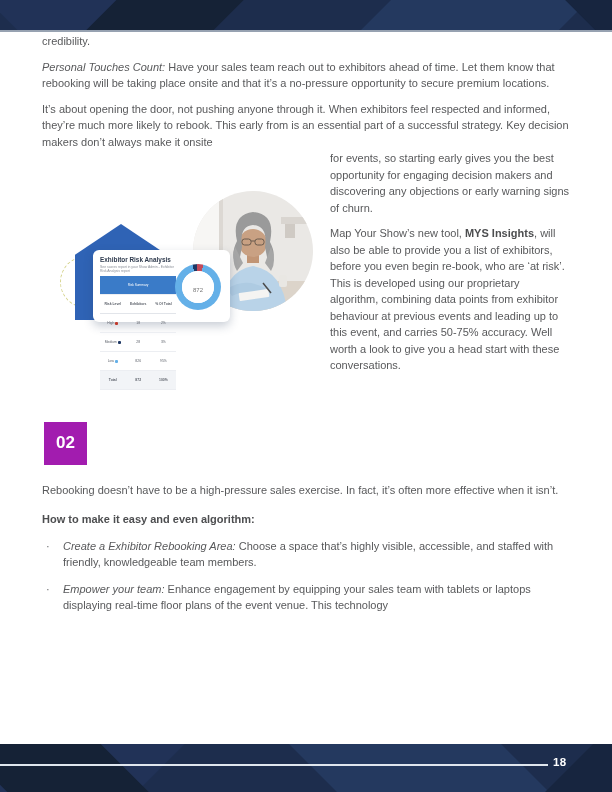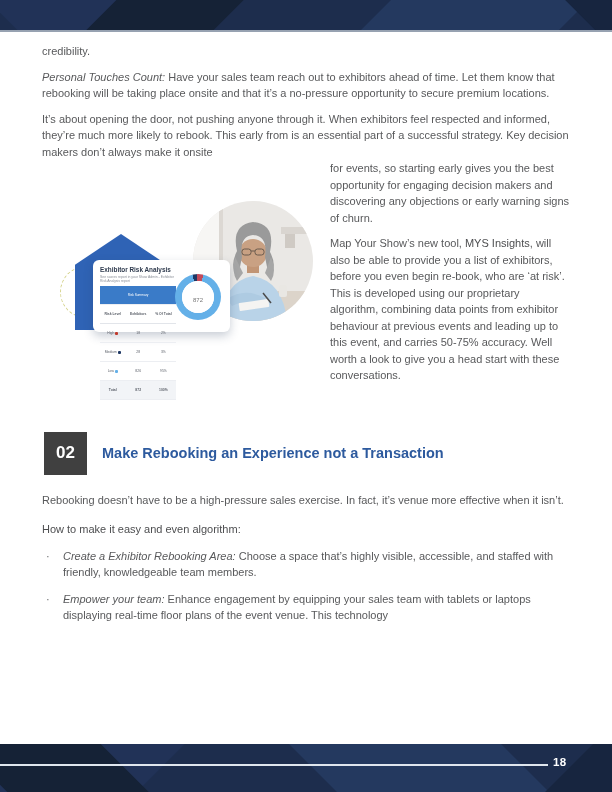--- a/index.html
+++ b/index.html
@@ -19,25 +19,25 @@
   .h1b{width:420px;height:120px;background:#17253f;transform:rotate(45deg);left:430px;top:-70px;}
   .h1c{width:300px;height:110px;background:#213257;transform:rotate(45deg);left:-90px;top:-60px;}
   .h1d{width:260px;height:90px;background:#152236;transform:rotate(-45deg);left:60px;top:-55px;}
   .f1a{width:420px;height:150px;background:#24395f;transform:rotate(45deg);left:240px;top:-20px;}
   .f1b{width:420px;height:130px;background:#17253f;transform:rotate(-45deg);left:420px;top:-10px;}
   .f1c{width:320px;height:120px;background:#213257;transform:rotate(-45deg);left:-120px;top:0px;}
   .f1d{width:260px;height:100px;background:#152236;transform:rotate(45deg);left:-40px;top:10px;}
   .footer-rule{position:absolute;top:20px;left:0;width:548px;height:1.5px;background:#dfe6ee;}
   .page-num{position:absolute;top:12px;left:553px;color:#ffffff;font-size:11.5px;font-weight:bold;letter-spacing:.3px;}
   
-  .content{position:absolute;top:30px;left:42px;width:528px;font-size:11px;line-height:16.5px;}
+  .content{position:absolute;top:20px;left:42px;width:528px;font-size:11px;line-height:16.5px;}
   p{margin:0 0 9px 0;}
   .first{margin-top:13px;}
   .lead-italic{font-style:italic;}
-  .bold{font-weight:normal;color:#4d4e50;}
+  .bold{font-weight:bold;color:#4d4e50;}
   
   .wrapzone{margin:0 0 9px 0;}
   .wrapzone p{margin:0 0 9px 0;}
   .figure{float:left;width:288px;height:219px;position:relative;}
   .dashed-circle{position:absolute;left:18px;top:106px;width:50px;height:50px;border-radius:50%;
     border:1.5px dashed #d6d48e;}
   .pentagon{position:absolute;left:33px;top:74px;width:92px;height:96px;background:#2f63b5;
     clip-path:polygon(50% 0,100% 32%,100% 100%,0 100%,0 32%);}
   .card{position:absolute;left:51px;top:100px;width:137px;height:72px;background:#ffffff;border-radius:6px;
     box-shadow:0 4px 10px rgba(40,60,90,.25);padding:6px 7px;box-sizing:border-box;}
@@ -49,21 +49,21 @@
   .mini-table td{text-align:center;padding:.8px 0;border-bottom:.4px solid #eceef2;}
   .mini-table .total td{background:#f2f4f7;font-weight:bold;}
   .dot{display:inline-block;width:3px;height:3px;border-radius:1px;vertical-align:middle;}
   .donut{position:absolute;right:9px;top:14px;width:46px;height:46px;border-radius:50%;
     background:conic-gradient(from -14deg,#1f3864 0 3.2%,#c34a5a 3.2% 7.5%,#64b0e8 7.5% 100%);}
   .donut::after{content:"";position:absolute;left:7px;top:7px;width:32px;height:32px;border-radius:50%;background:#fff;}
   .donut-val{position:absolute;left:0;top:18px;width:100%;text-align:center;font-size:6px;color:#777;z-index:2;}
   .photo{position:absolute;left:151px;top:41px;width:120px;height:120px;border-radius:50%;overflow:hidden;}
   
   .section-head{display:flex;align-items:center;margin:39px 0 0 2px;}
-  .sec-num{width:43px;height:43px;background:#404040;color:#fff;font-size:17px;font-weight:bold;
+  .sec-num{width:43px;height:43px;background:#a21caf;color:#fff;font-size:17px;font-weight:bold;
     display:flex;align-items:center;justify-content:center;flex:0 0 auto;}
   .sec-title{margin-left:15px;color:#2d5a9e;font-size:14.5px;font-weight:bold;}
   .sec-intro{margin-top:17px;}
   .list-head{margin:13px 0 10px 0;}
   ul.blist{list-style:none;margin:0;padding:0;}
   ul.blist li{position:relative;padding-left:21px;margin-bottom:10px;}
   ul.blist li .marker{position:absolute;left:4px;top:0;color:#6a6b6d;}
 </style>
 </head>
 <body>
@@ -158,24 +158,23 @@
 
     <p style="margin-top:0;">for events, so starting early gives you the best opportunity for engaging decision makers and discovering any objections or early warning signs of churn.</p>
 
     <p><span>Map Your Show’s new tool, </span><span class="bold">MYS Insights</span><span>, will also be able to provide you a list of exhibitors, before you even begin re-book, who are ‘at risk’. This is developed using our proprietary algorithm, combining data points from exhibitor behaviour at previous events and leading up to this event, and carries 50-75% accuracy. Well worth a look to give you a head start with these conversations.</span></p>
 
     <div style="clear:both;"></div>
   </div>
 
   <div class="section-head">
     <div class="sec-num">02</div>
-    <div class="sec-title">Make Rebooking an Experience not a Transaction</div>
   </div>
 
-  <p class="sec-intro">Rebooking doesn’t have to be a high-pressure sales exercise. In fact, it’s venue more effective when it isn’t.</p>
+  <p class="sec-intro">Rebooking doesn’t have to be a high-pressure sales exercise. In fact, it’s often more effective when it isn’t.</p>
 
   <p class="list-head bold">How to make it easy and even algorithm:</p>
 
   <ul class="blist">
     <li>
       <span class="marker">·</span><span class="lead-italic">Create a Exhibitor Rebooking Area:</span><span> Choose a space that’s highly visible, accessible, and staffed with friendly, knowledgeable team members.</span>
     </li>
     <li>
       <span class="marker">·</span><span class="lead-italic">Empower your team:</span><span> Enhance engagement by equipping your sales team with tablets or laptops displaying real-time floor plans of the event venue. This technology</span>
     </li>

